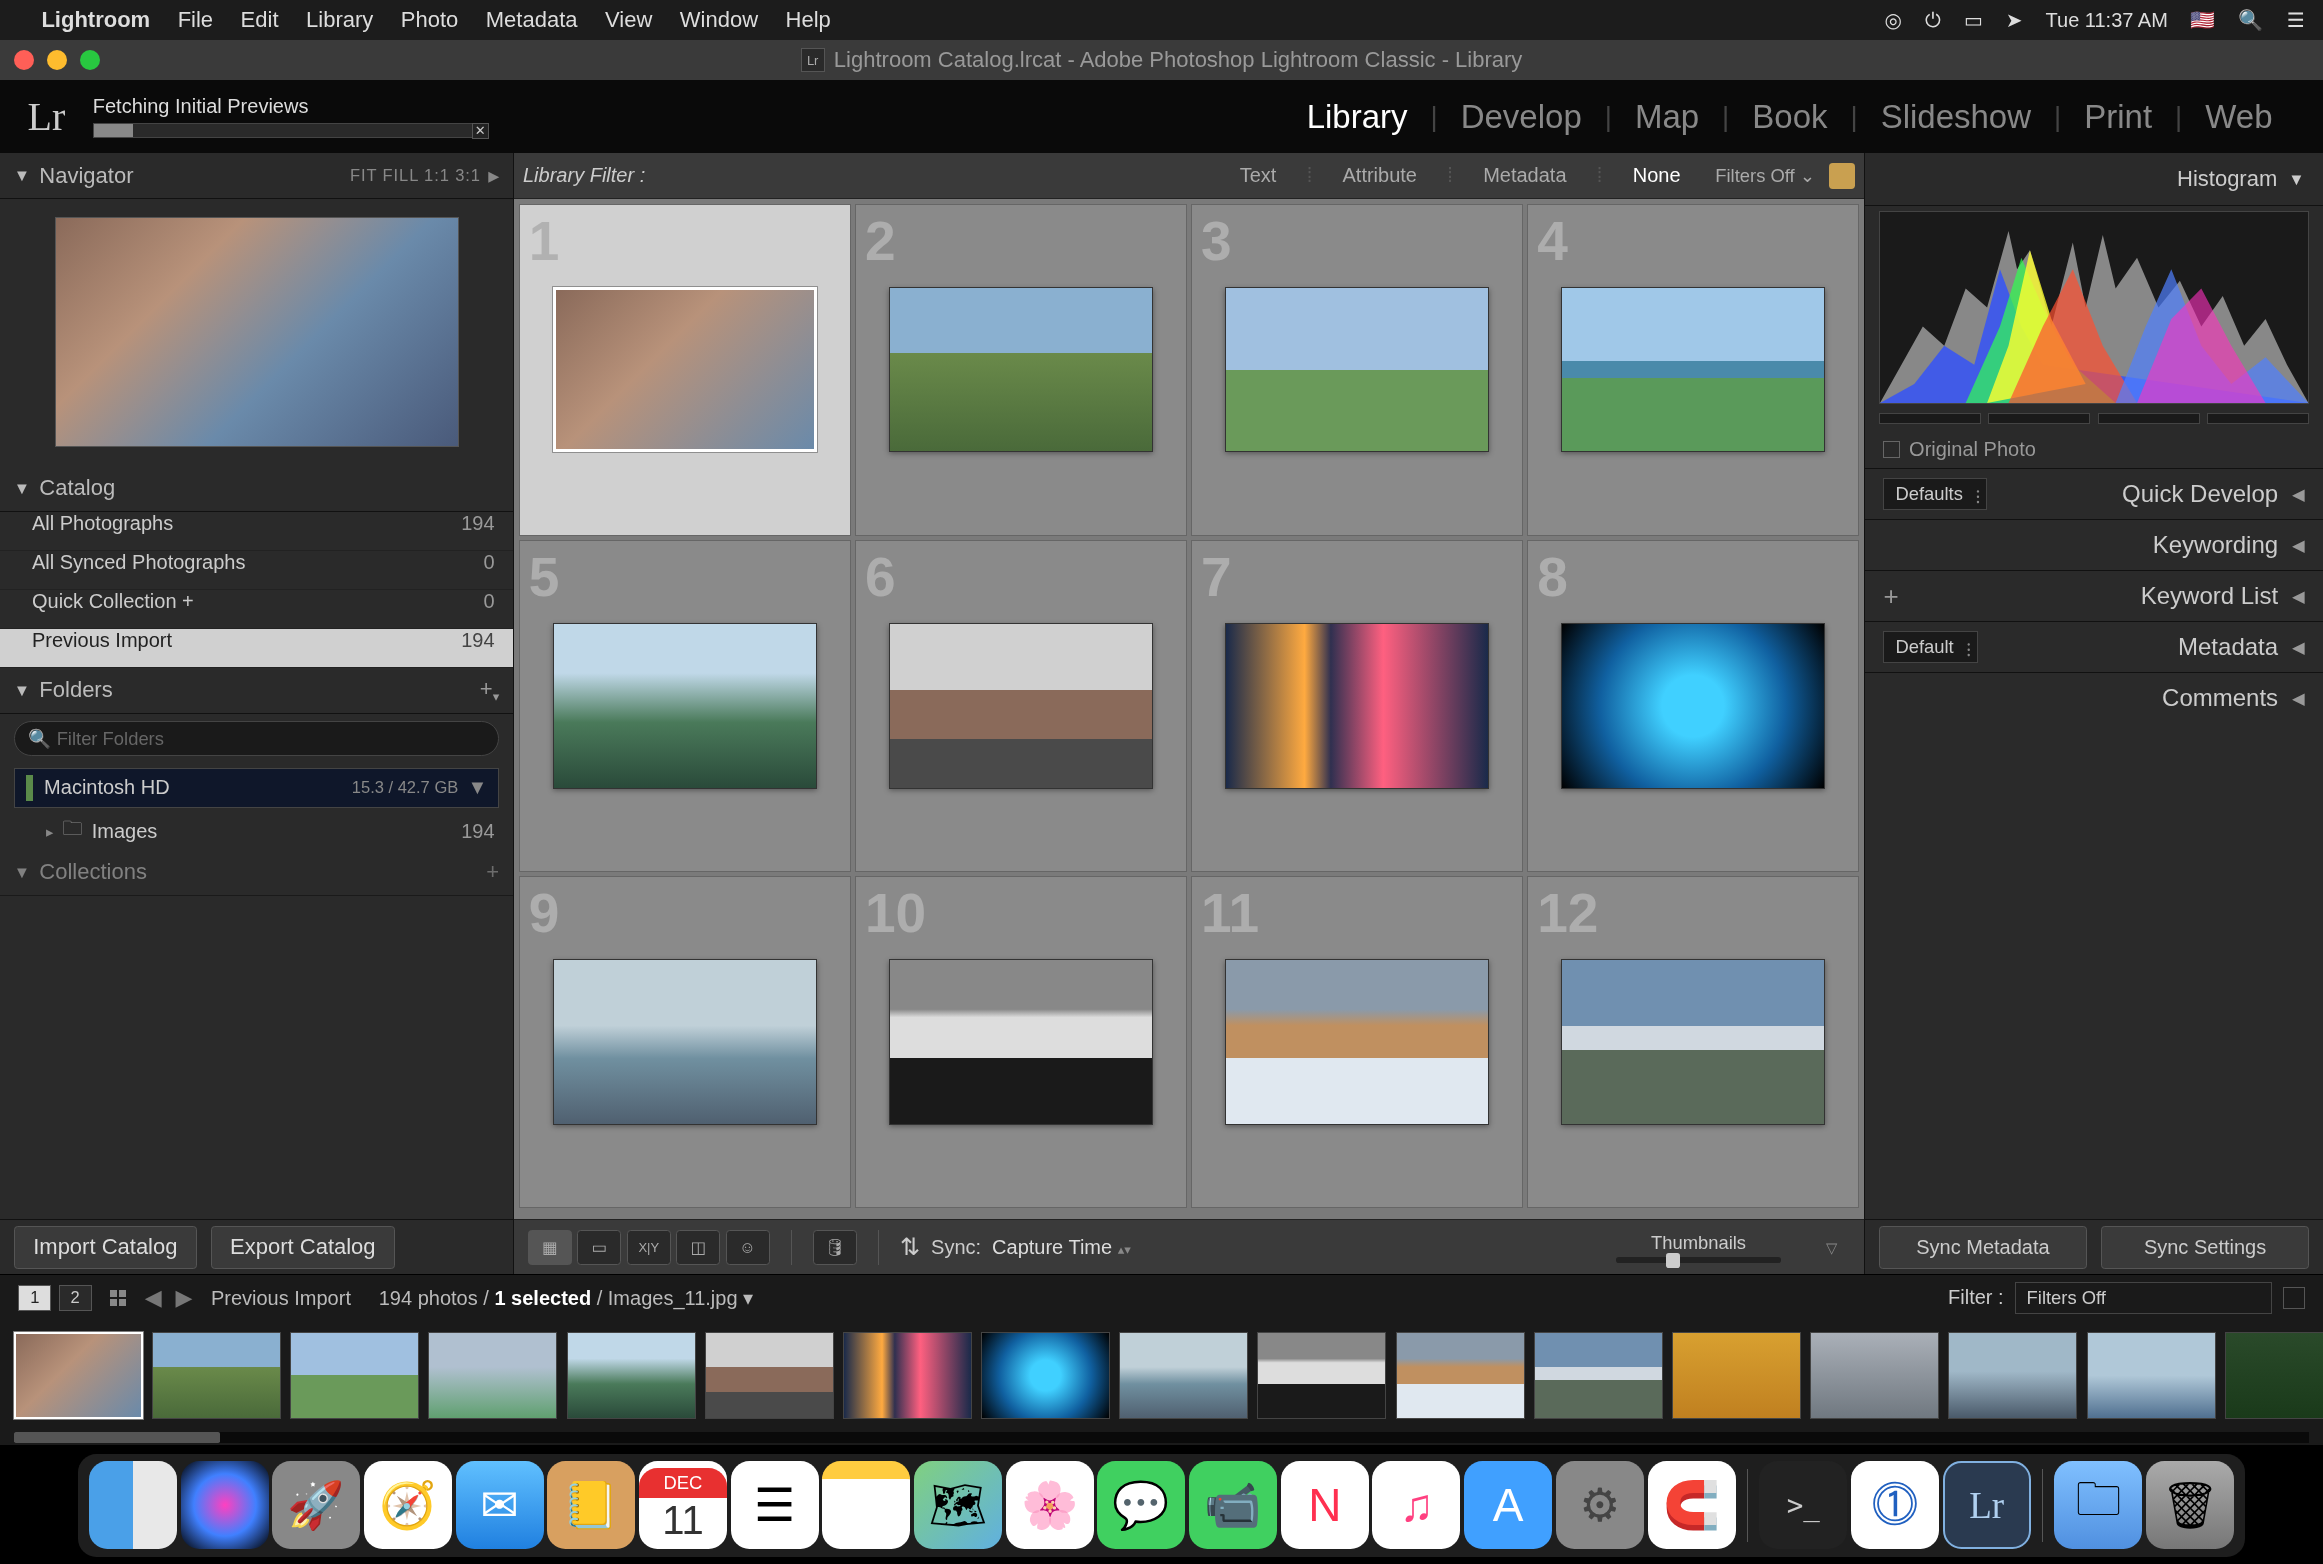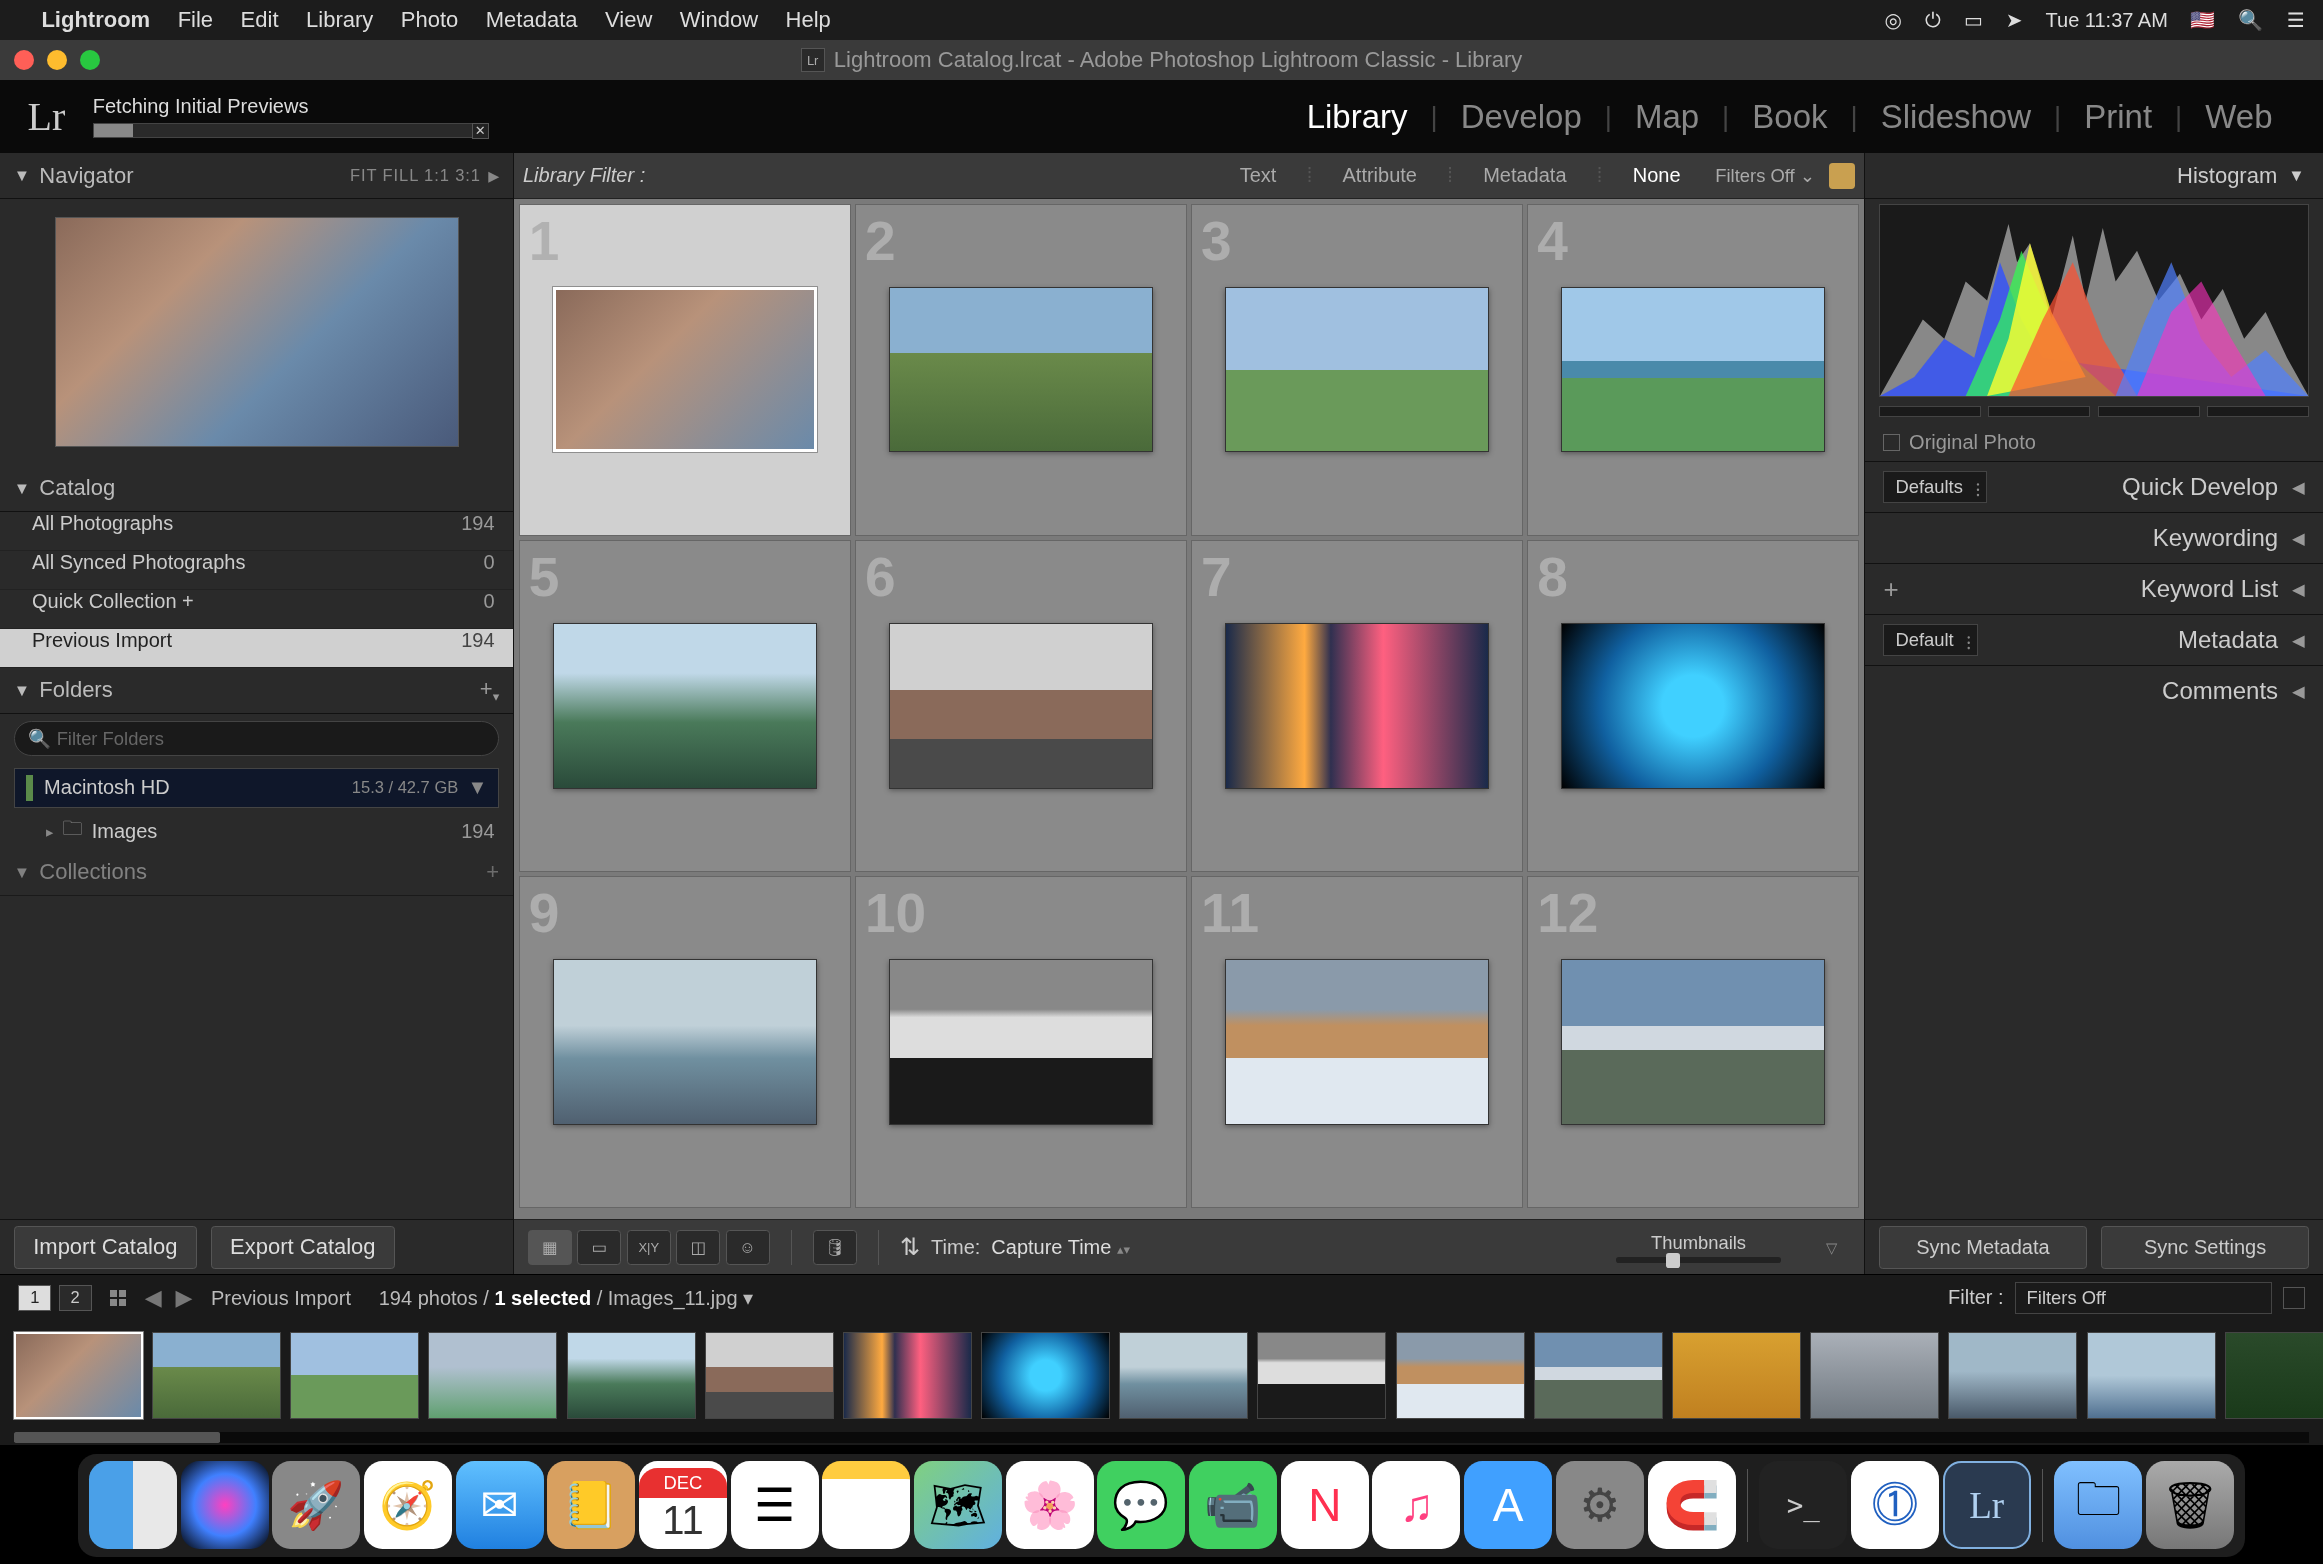--- a/index.html
+++ b/index.html
@@ -92,21 +92,21 @@
 .tb-btn{width:44px;height:35px;background:#2a2a2a;border:0.9px solid #555;border-radius:3.7px;display:flex;align-items:center;justify-content:center;color:#aaa;font-size:16.5px}
 .tb-btn.active{background:#555}
 .tb-sep{width:0.9px;height:35px;background:#555;margin:0 7.3px}
 .sort-area{display:flex;align-items:center;gap:11px;color:#ccc;font-size:20px}
 .sort-val{color:#ddd}
 .thumb-slider{margin-left:auto;display:flex;flex-direction:column;align-items:center;color:#ccc;font-size:18.4px;gap:3.7px}
 .slider-track{width:165px;height:5.5px;background:#222;border-radius:2.8px;position:relative}
 .slider-thumb{position:absolute;top:-4.6px;left:30%;width:14.7px;height:14.7px;background:#ccc;border-radius:2.8px}
 .tb-collapse{width:37px;height:27.5px;color:#888;display:flex;align-items:center;justify-content:center;margin-left:18.4px}
 .right-panel{width:459px;background:#2a2a2a;display:flex;flex-direction:column;border-left:0.9px solid #111}
-.rp-header{height:46px;display:flex;align-items:center;justify-content:flex-end;padding:0 18.4px;color:#ccc;font-size:22px;border-bottom:0.9px solid #111}
+.rp-header{height:53px;display:flex;align-items:center;justify-content:flex-end;padding:0 18.4px;color:#ccc;font-size:22px;border-bottom:0.9px solid #111}
 .rp-header .tri{margin-left:11px;font-size:16.5px}
 .histo{height:193px;margin:4.6px 13.8px 9.2px;background:#1a1a1a;border:0.9px solid #444;position:relative;overflow:hidden}
 .histo svg{width:100%;height:100%}
 .histo-toggles{height:18.4px;margin:0 13.8px;display:flex;gap:7.3px}
 .histo-toggles span{flex:1;height:11px;background:#1a1a1a;border:0.9px solid #444}
 .orig-row{height:37px;display:flex;align-items:center;padding:0 18.4px;color:#999;font-size:20px;gap:9.2px}
 .orig-row .cb{width:16.5px;height:16.5px;border:0.9px solid #666}
 .rp-section{height:51px;display:flex;align-items:center;padding:0 18.4px;color:#ccc;font-size:24px;border-top:0.9px solid #111;justify-content:flex-end;gap:13.8px}
 .rp-section .tri{font-size:16.5px;color:#999}
 .rp-section .dd{background:#1a1a1a;border:0.9px solid #444;padding:3.7px 23px 3.7px 11px;font-size:18.4px;color:#ccc;margin-right:auto;position:relative}
@@ -381,21 +381,21 @@
               <span>☺</span>
             </div>
         </div>
         <span class="tb-sep"></span>
         <div class="tb-btn">
             <span>🛢</span>
           </div>
         <span class="tb-sep"></span>
         <div class="sort-area">
           <span style="font-size:24px">⇅</span>
-          <span>Time:</span>
+          <span>Sync:</span>
           <span class="sort-val"><span>Capture Time</span> <span style="font-size:13px;color:#888">▴▾</span></span>
         </div>
         <div class="thumb-slider">
           <span>Thumbnails</span>
           <div class="slider-track">
               <div class="slider-thumb"></div>
             </div>
         </div>
         <div class="tb-collapse">▽</div>
       </div>

